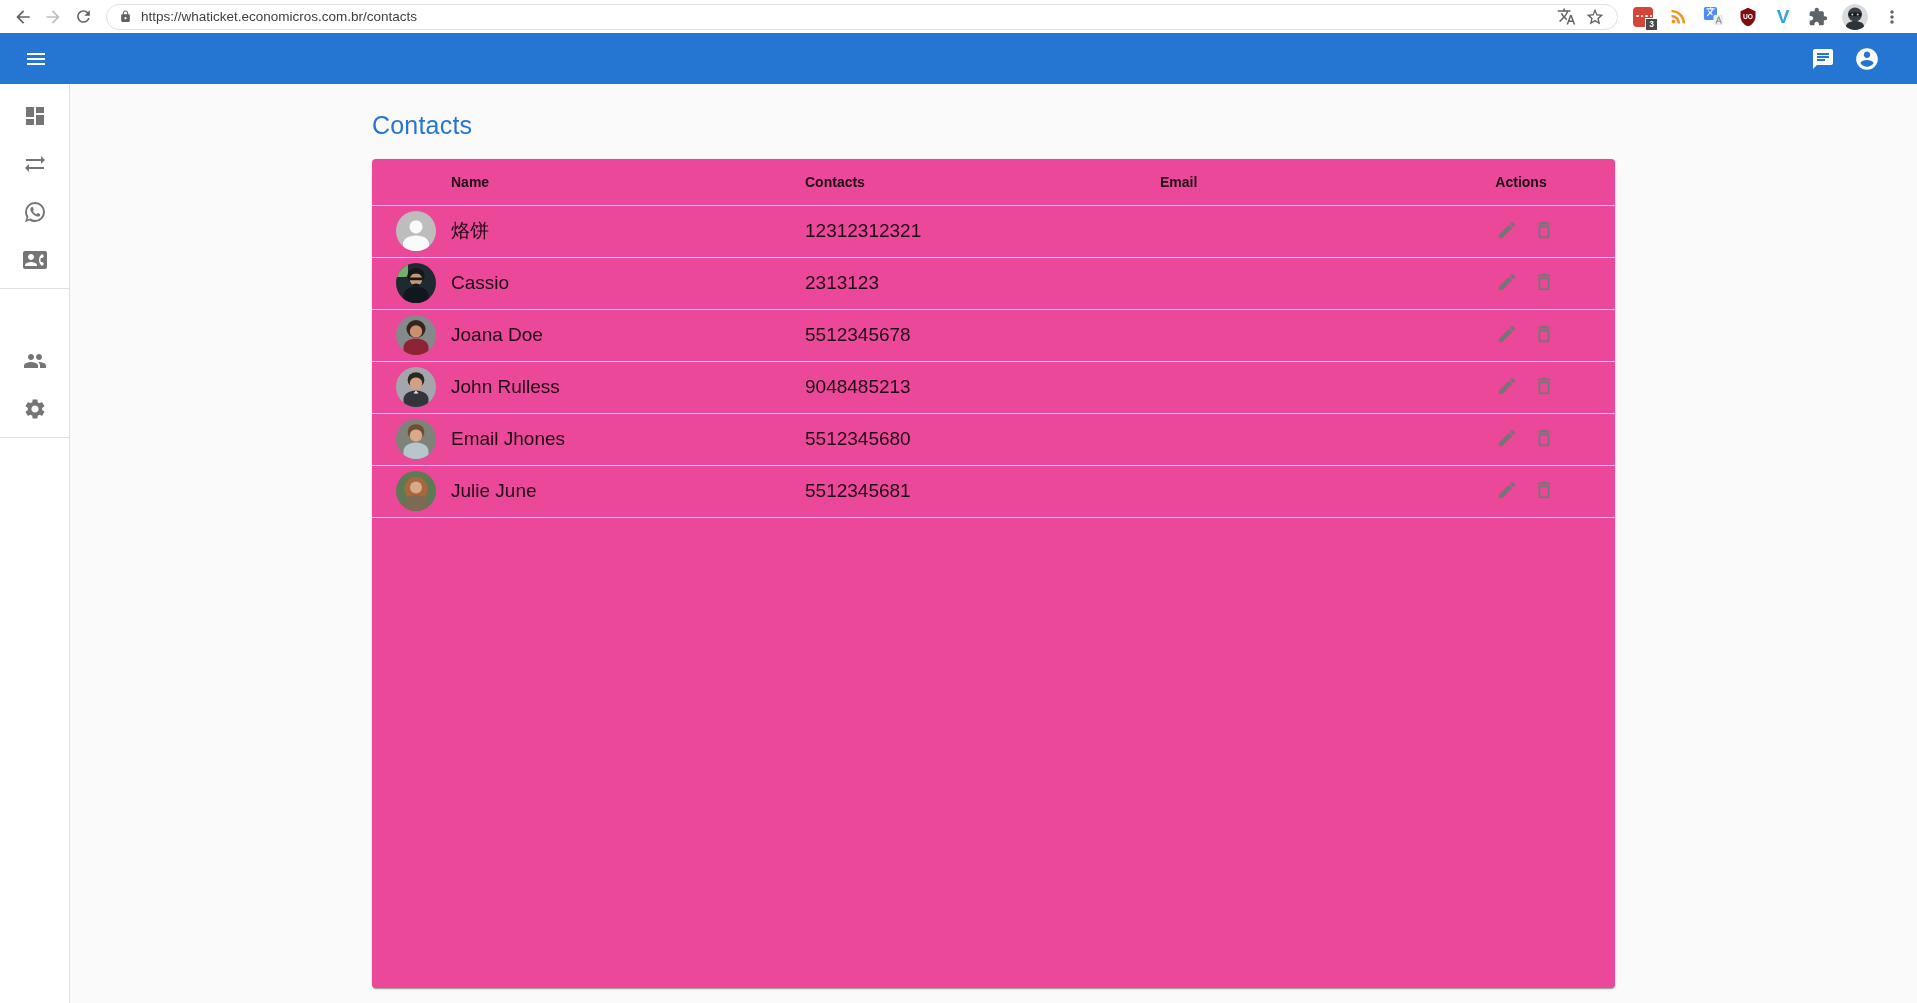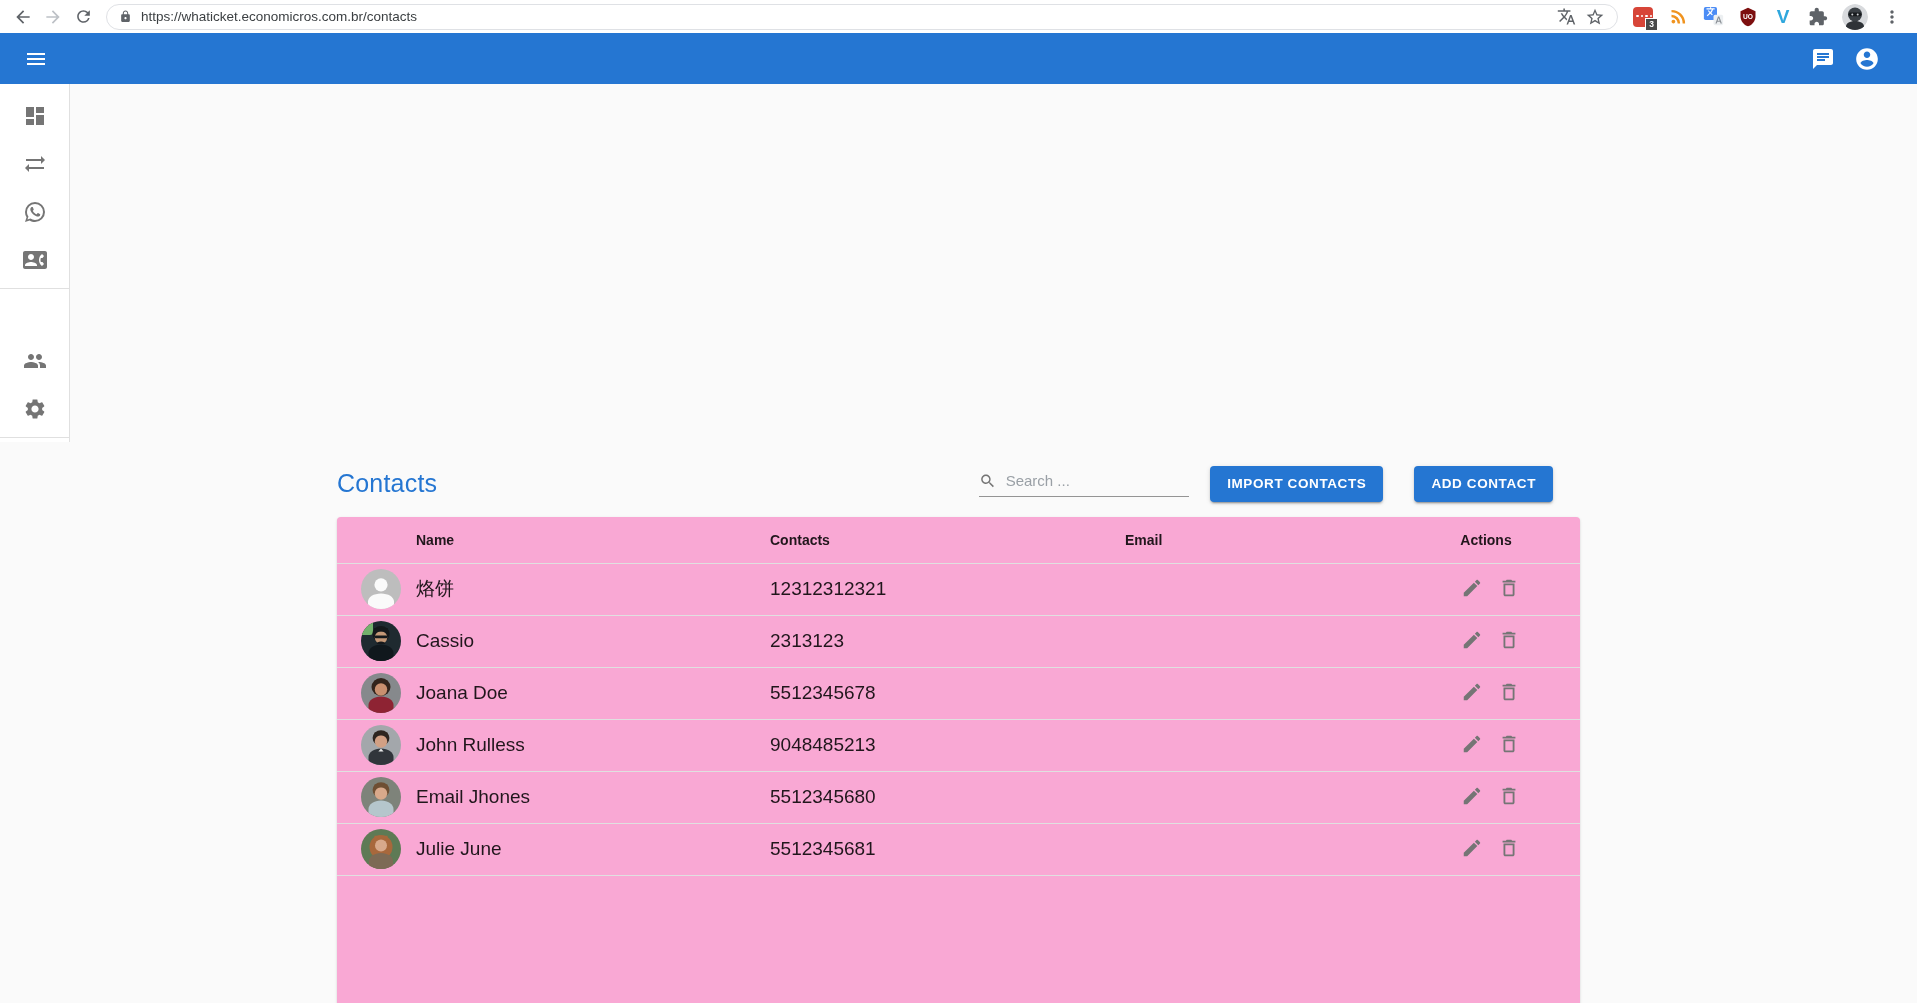--- a/index.html
+++ b/index.html
@@ -24,21 +24,21 @@
   .v-letter { color:#2fa7dd; font-size:19px; font-weight:bold; line-height:1; }
   .profile-chip { width:26px; height:26px; border-radius:50%; overflow:hidden; }
 
   
   .appbar { height:51px; background:#2576d2; display:flex; align-items:center; padding:0 14px; }
   .icon-btn { width:44px; height:44px; display:flex; align-items:center; justify-content:center;
     border:none; background:transparent; border-radius:50%; cursor:pointer; }
   .appbar .spacer { flex:1; }
 
   
-  .shell { display:flex; height:919px;flex-direction:column; }
+  .shell { display:flex; height:919px; }
   .sidebar { width:70px; background:#fff; border-right:1px solid #e0e0e0; padding-top:8px; flex:0 0 auto; }
   .side-item { height:48px; display:flex; align-items:center; justify-content:center; cursor:pointer; }
   .side-divider { border-top:1px solid #e0e0e0; margin:4px 0; }
   .side-gap { height:44px; }
   .main { flex:1; display:flex; flex-direction:column; align-items:center; background:#fafafa; }
   .container { width:1243px; }
 
   
   .page-header { display:flex; align-items:center; margin-top:23px; height:37px; }
   .page-title { color:#2576d2; font-size:25px; font-weight:400; letter-spacing:0.2px; }
@@ -48,21 +48,21 @@
   .search input { border:none; outline:none; width:100%; font-size:15px; color:#3c4043;
     font-family:"Liberation Sans", sans-serif; background:transparent; }
   .search input::placeholder { color:#9aa0a6; }
   .btn { background:#2576d2; color:#fff; border:none; border-radius:4px; height:36px; padding:0 17px;
     font-size:13.5px; font-weight:bold; letter-spacing:0.6px; cursor:pointer;
     font-family:"Liberation Sans", sans-serif;
     box-shadow:0 3px 1px -2px rgba(0,0,0,.2), 0 2px 2px 0 rgba(0,0,0,.14), 0 1px 5px 0 rgba(0,0,0,.12); }
   .btn + .btn { margin-left:31px; }
 
   
-  .card { margin-top:15px; background:#f9a8d4; border-radius:4px; height:829px; overflow:hidden;
+  .card { margin-top:15px; background:#ec4899; border-radius:4px; height:829px; overflow:hidden;
     box-shadow:0 2px 1px -1px rgba(0,0,0,.2), 0 1px 1px 0 rgba(0,0,0,.14), 0 1px 3px 0 rgba(0,0,0,.12); }
   table { width:100%; border-collapse:collapse; table-layout:fixed; }
   th { text-align:left; font-size:14px; font-weight:bold; color:rgba(0,0,0,.87); height:46px;
     border-bottom:1px solid #e0e0e0; padding:0; }
   td { height:52px; border-bottom:1px solid #e0e0e0; font-size:19px; color:rgba(0,0,0,.87); padding:0; }
   .avatar-cell { padding-left:24px; }
   .avatar { width:40px; height:40px; display:block; }
   .col-actions { text-align:center; padding-right:33px; }
   .act-btn { background:transparent; border:none; cursor:pointer; padding:0; margin-left:9px;
     vertical-align:middle; }
@@ -208,30 +208,20 @@
           <path fill="#757575" d="M19.14 12.94c.04-.3.06-.61.06-.94 0-.32-.02-.64-.07-.94l2.03-1.58c.18-.14.23-.41.12-.61l-1.92-3.32c-.12-.22-.37-.29-.59-.22l-2.39.96c-.5-.38-1.03-.7-1.62-.94l-.36-2.54c-.04-.24-.24-.41-.48-.41h-3.84c-.24 0-.43.17-.47.41l-.36 2.54c-.59.24-1.13.57-1.62.94l-2.39-.96c-.22-.08-.47 0-.59.22L2.74 8.87c-.12.21-.08.47.12.61l2.03 1.58c-.05.3-.09.63-.09.94s.02.64.07.94l-2.03 1.58c-.18.14-.23.41-.12.61l1.92 3.32c.12.22.37.29.59.22l2.39-.96c.5.38 1.03.7 1.62.94l.36 2.54c.05.24.24.41.48.41h3.84c.24 0 .44-.17.47-.41l.36-2.54c.59-.24 1.13-.56 1.62-.94l2.39.96c.22.08.47 0 .59-.22l1.92-3.32c.12-.22.07-.47-.12-.61l-2.01-1.58zM12 15.6c-1.98 0-3.6-1.62-3.6-3.6s1.62-3.6 3.6-3.6 3.6 1.62 3.6 3.6-1.62 3.6-3.6 3.6z"></path>
         </svg>
     </div>
     <div class="side-divider"></div>
   </div>
 
   <div class="main">
     <div class="container">
       <div class="page-header">
         <span class="page-title">Contacts</span>
-        <div class="header-right">
-          <div class="search">
-            <svg width="20" height="20" viewBox="0 0 24 24">
-                <path fill="#757575" d="M15.5 14h-.79l-.28-.27C15.41 12.59 16 11.11 16 9.5 16 5.91 13.09 3 9.5 3S3 5.91 3 9.5 5.91 16 9.5 16c1.61 0 3.09-.59 4.23-1.57l.27.28v.79l5 4.99L20.49 19l-4.99-5zm-6 0C7.01 14 5 11.99 5 9.5S7.01 5 9.5 5 14 7.01 14 9.5 11.99 14 9.5 14z"></path>
-              </svg>
-            <input type="text" placeholder="Search ..." style="">
-          </div>
-          <button class="btn">IMPORT CONTACTS</button>
-          <button class="btn">ADD CONTACT</button>
-        </div>
       </div>
 
       <div class="card">
         <table>
           <colgroup>
               <col style="width:79px">
               <col style="width:354px">
               <col style="width:355px">
               <col style="width:300px">
               <col>

